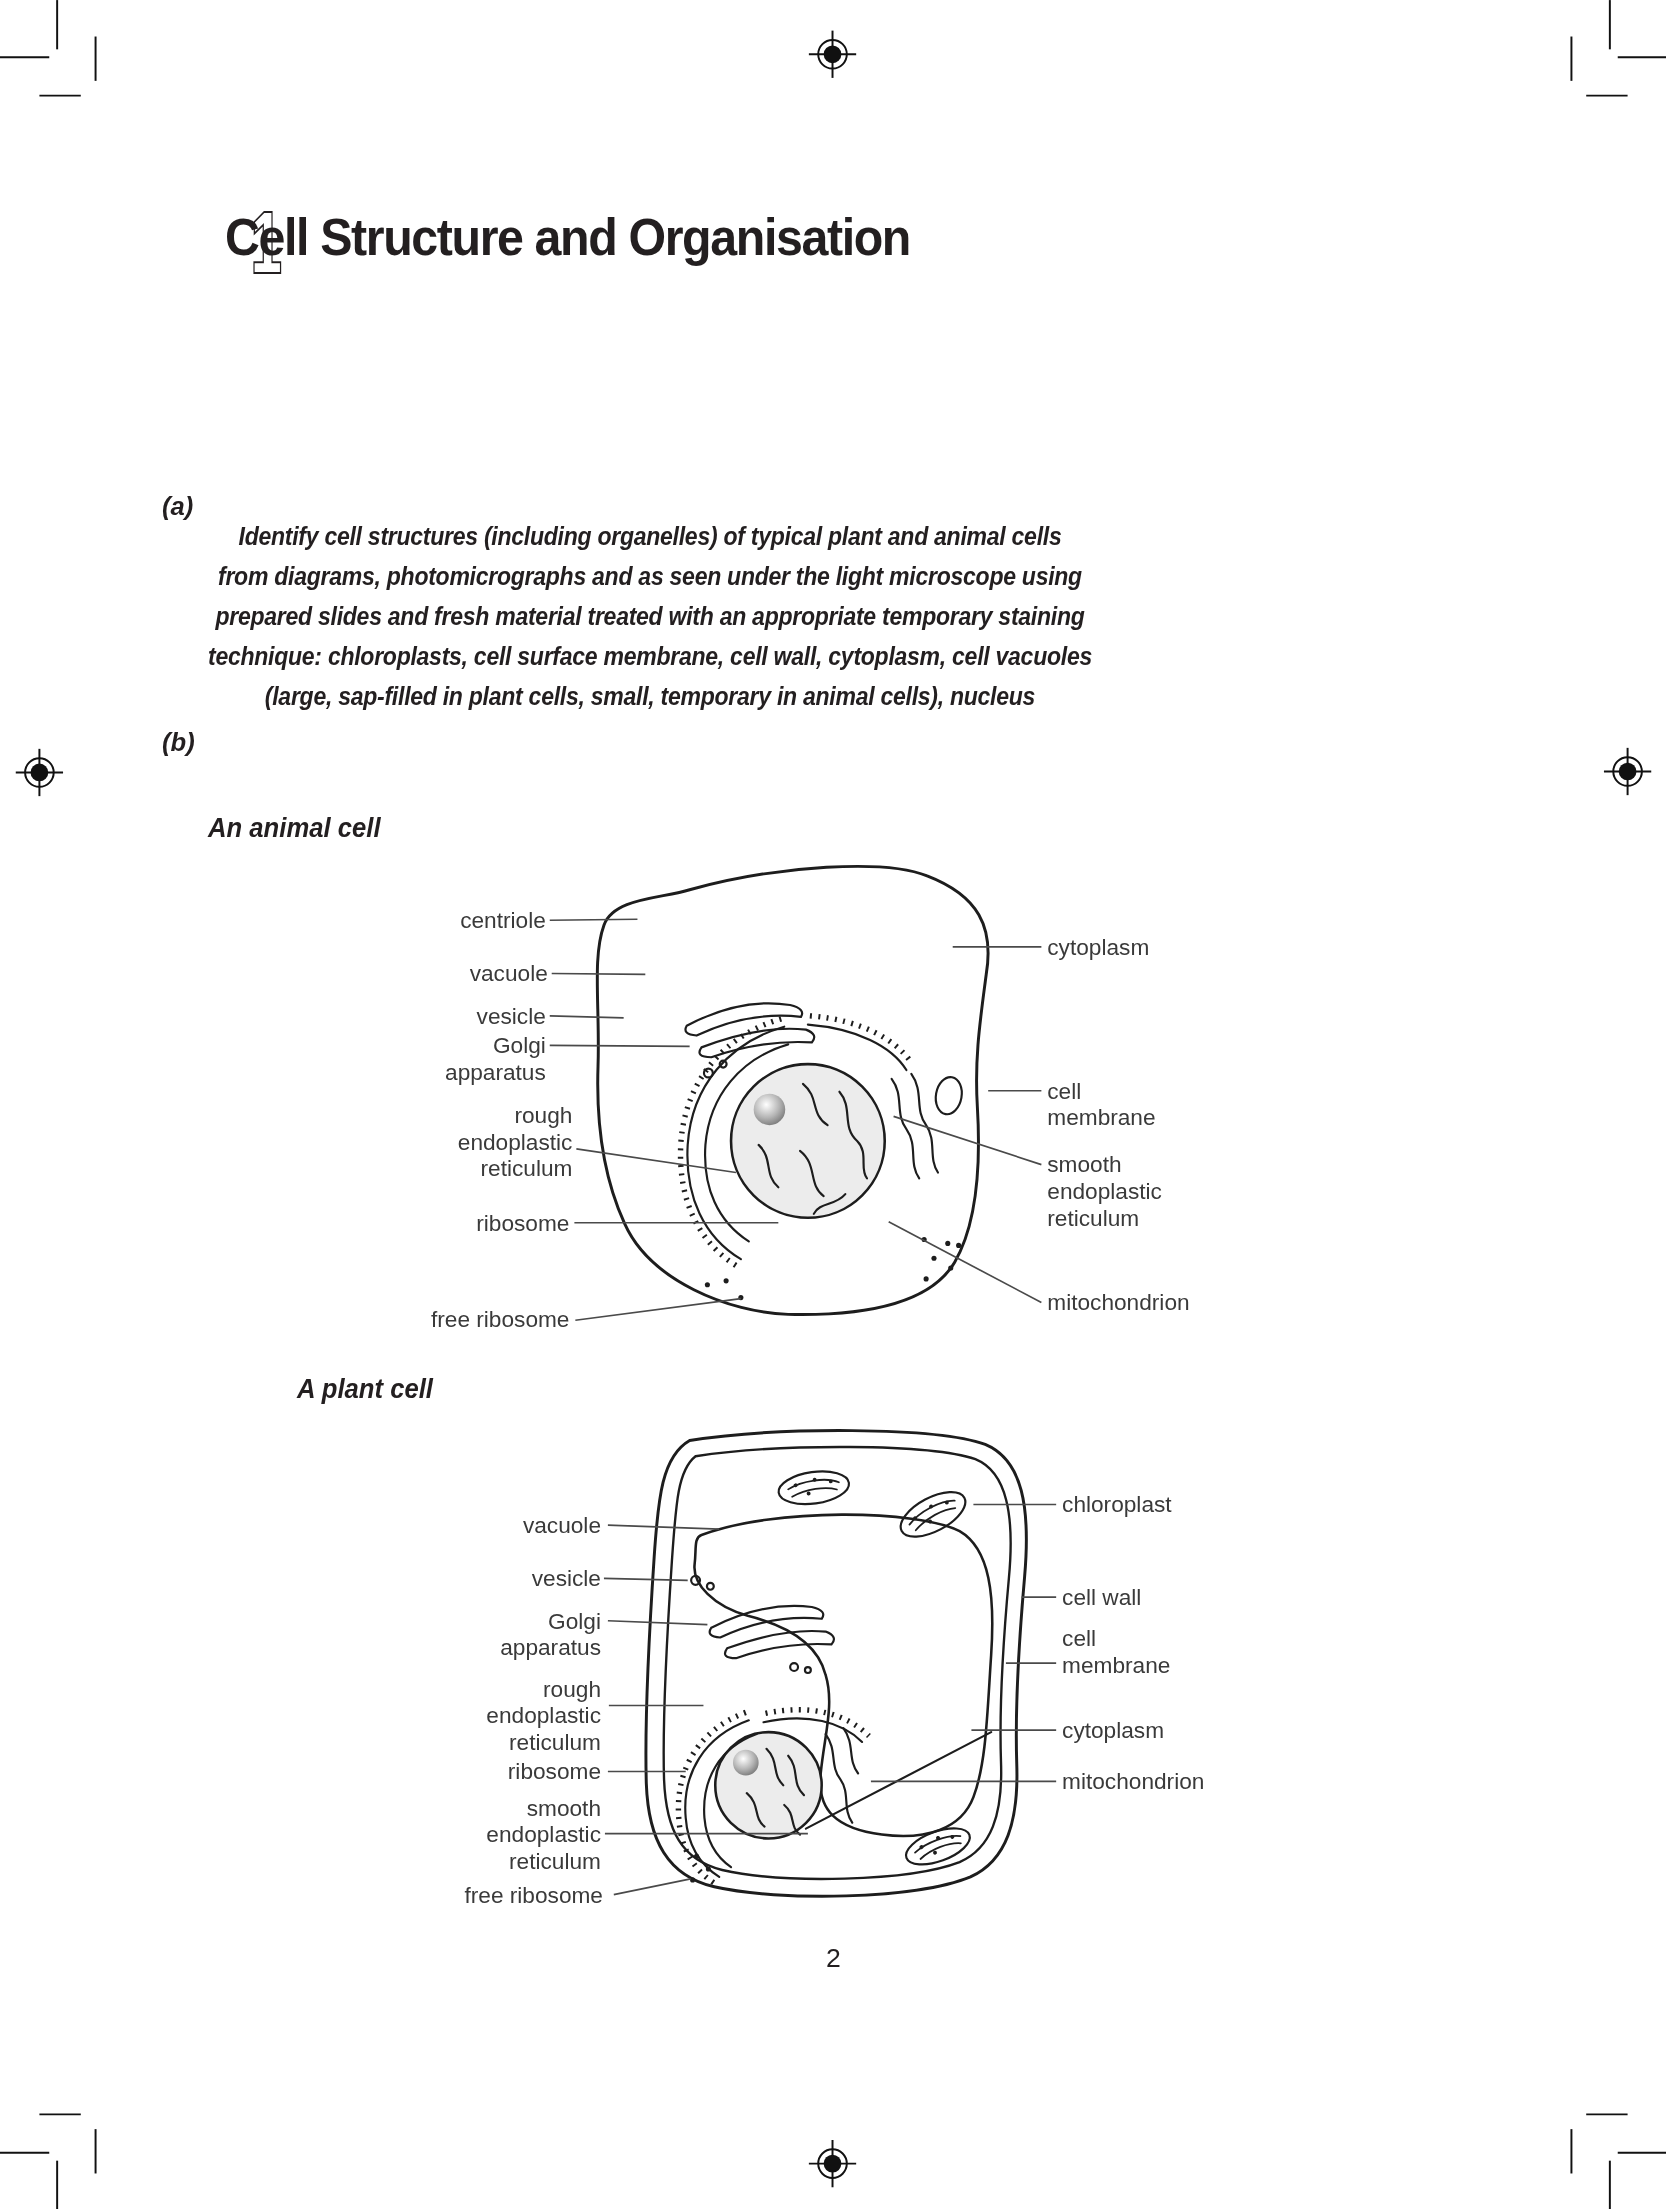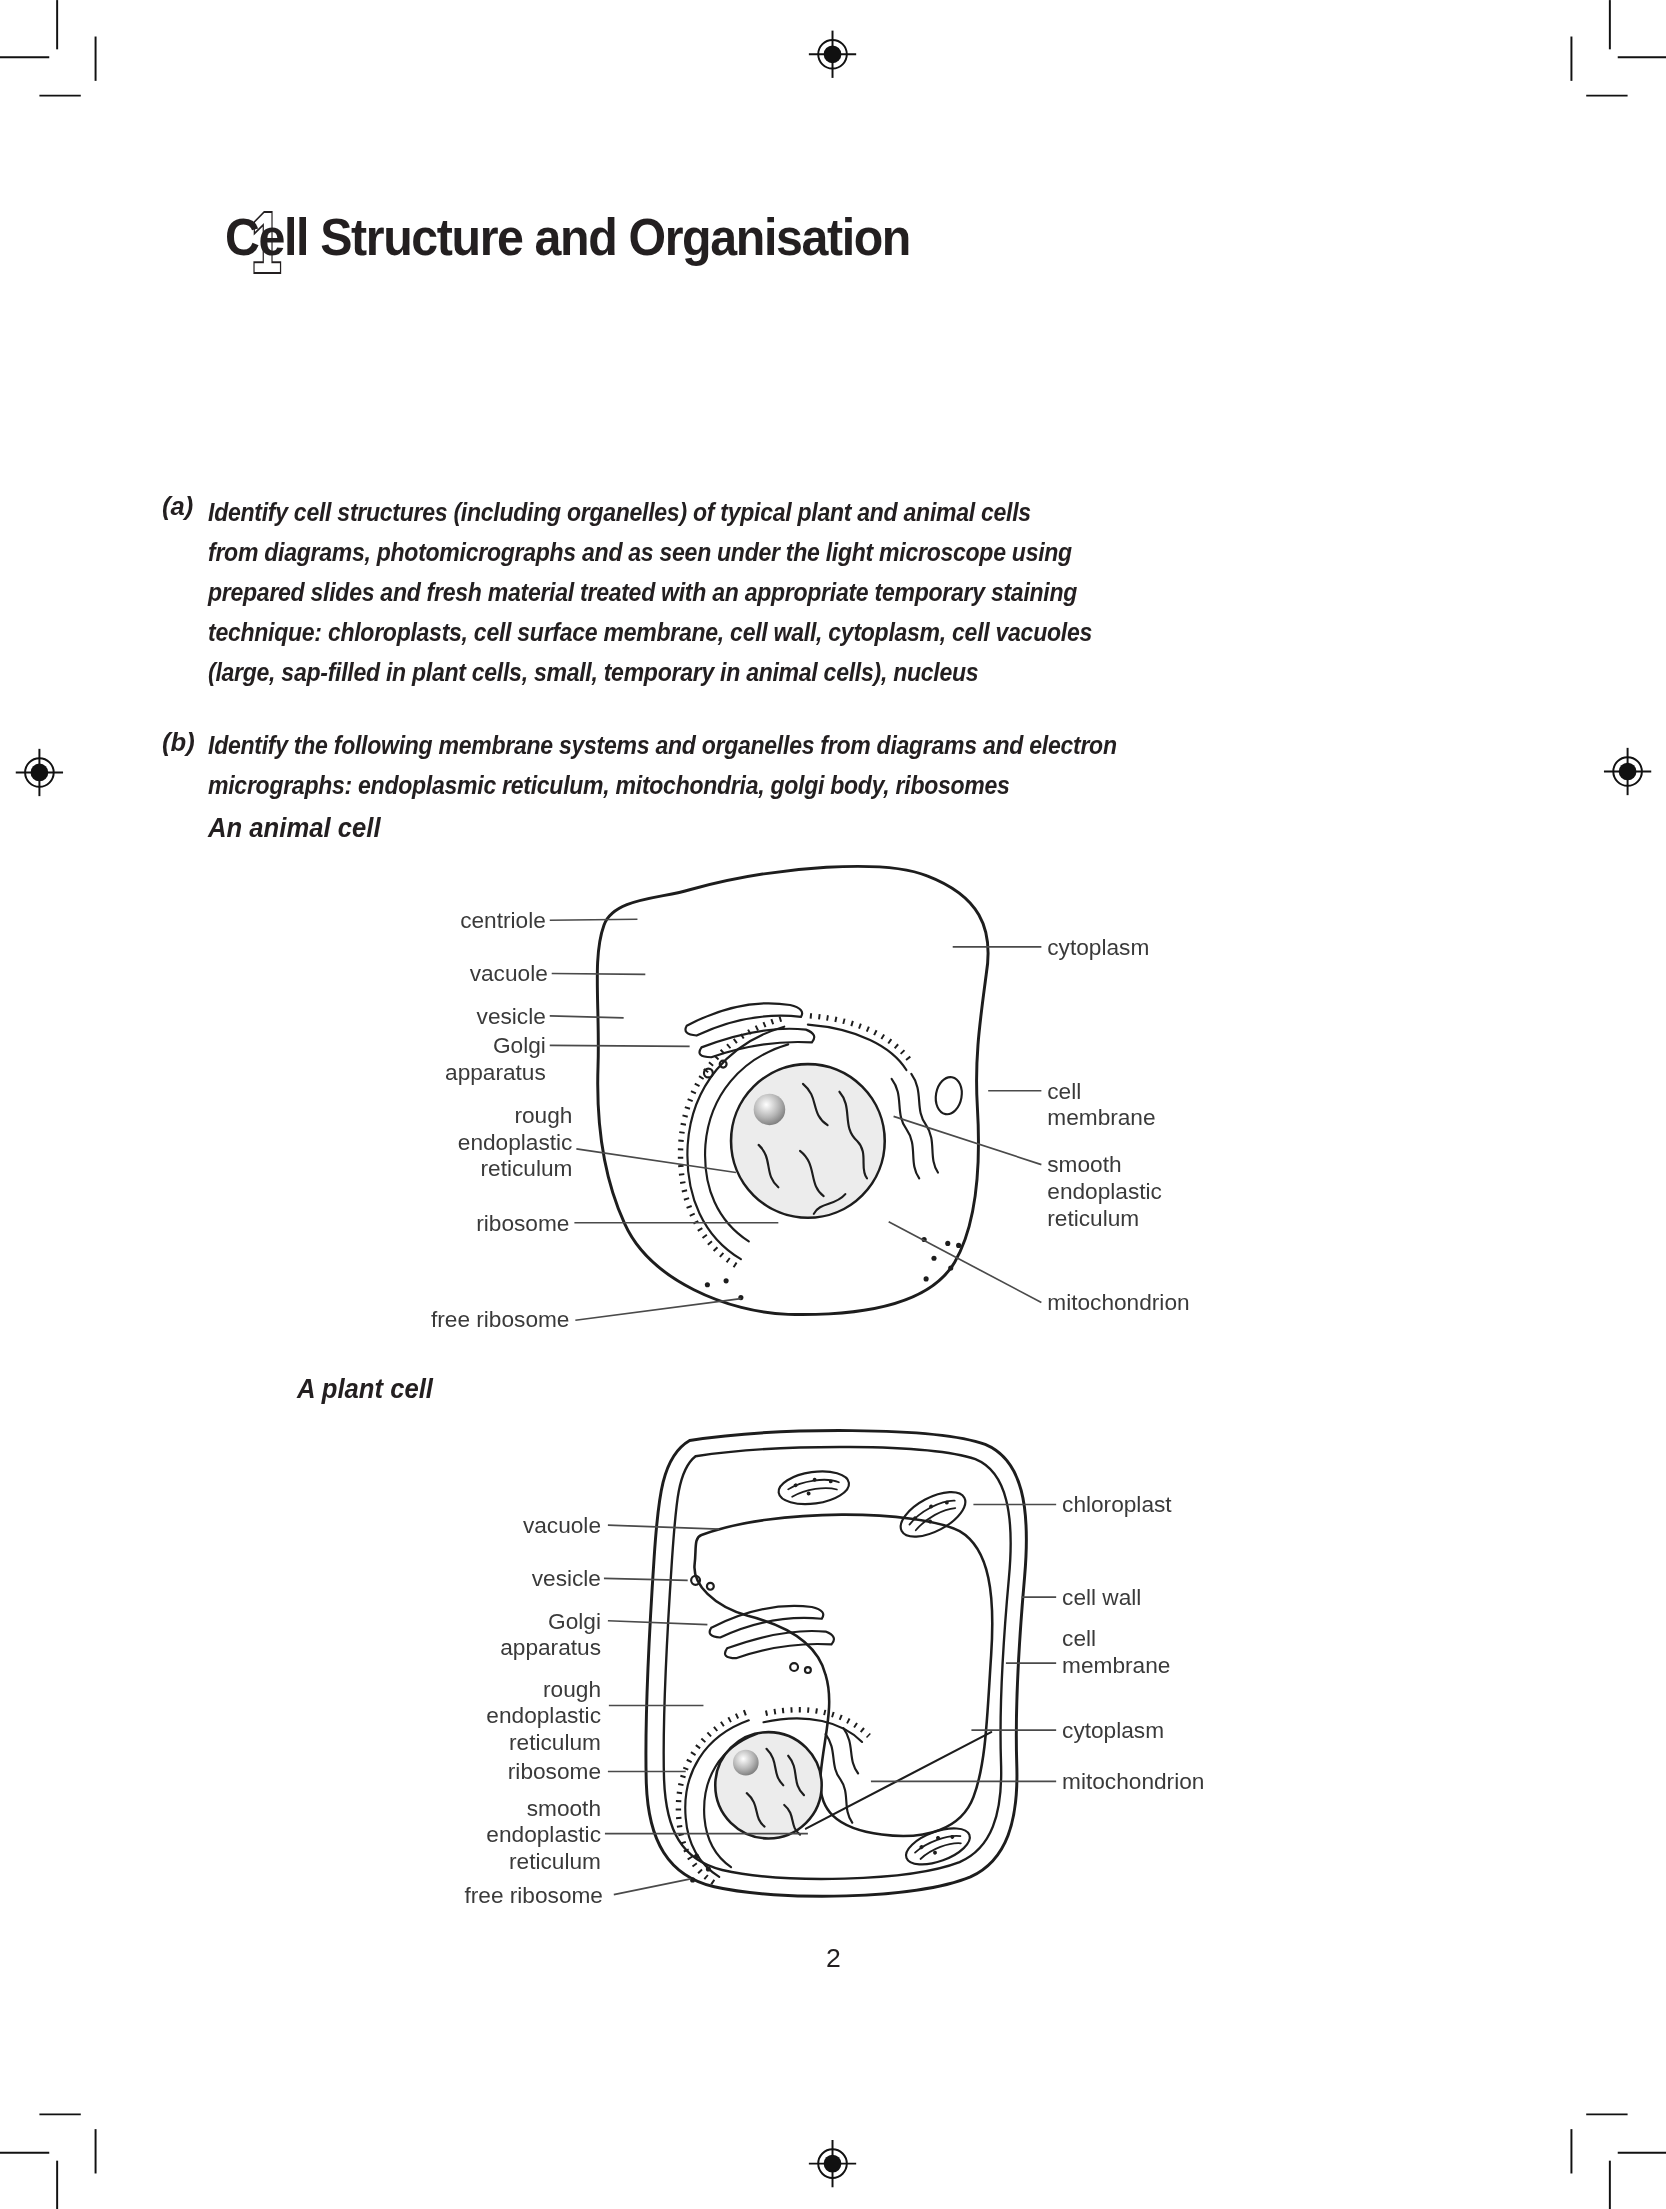--- a/index.html
+++ b/index.html
@@ -307,36 +307,30 @@
       <text class="lbl" x="1078" y="1671">cell</text>
       <text class="lbl" x="1078" y="1698">membrane</text>
       <text class="lbl" x="1078" y="1764">cytoplasm</text>
       <text class="lbl" x="1078" y="1816">mitochondrion</text>
     </g>
   </svg>
 
   <div class="chapter-title">Cell Structure and Organisation</div>
 
   <div class="obj-marker" style="left:162px;top:492px;position:absolute;">(a)</div>
-  <div class="objective" style="left:208px;top:492px;">
+  <div class="objective" style="left:208px;top:516px;text-align:center;">
     <div class="obj-lines">
       <div>Identify cell structures (including organelles) of typical plant and animal cells</div>
       <div>from diagrams, photomicrographs and as seen under the light microscope using</div>
       <div>prepared slides and fresh material treated with an appropriate temporary staining</div>
       <div>technique: chloroplasts, cell surface membrane, cell wall, cytoplasm, cell vacuoles</div>
       <div>(large, sap-filled in plant cells, small, temporary in animal cells), nucleus</div>
     </div>
   </div>
 
   <div class="obj-marker" style="left:162px;top:728px;position:absolute;">(b)</div>
-  <div class="objective" style="left:208px;top:725px;">
-    <div class="obj-lines">
-      <div>Identify the following membrane systems and organelles from diagrams and electron</div>
-      <div>micrographs: endoplasmic reticulum, mitochondria, golgi body, ribosomes</div>
-    </div>
-  </div>
 
   <div class="cell-heading" style="left:208px;top:812px;">An animal cell</div>
   <div class="cell-heading" style="left:297px;top:1373px;">A plant cell</div>
 
   <div class="page-number">2</div>
 </div>
 
 
 </body></html>

